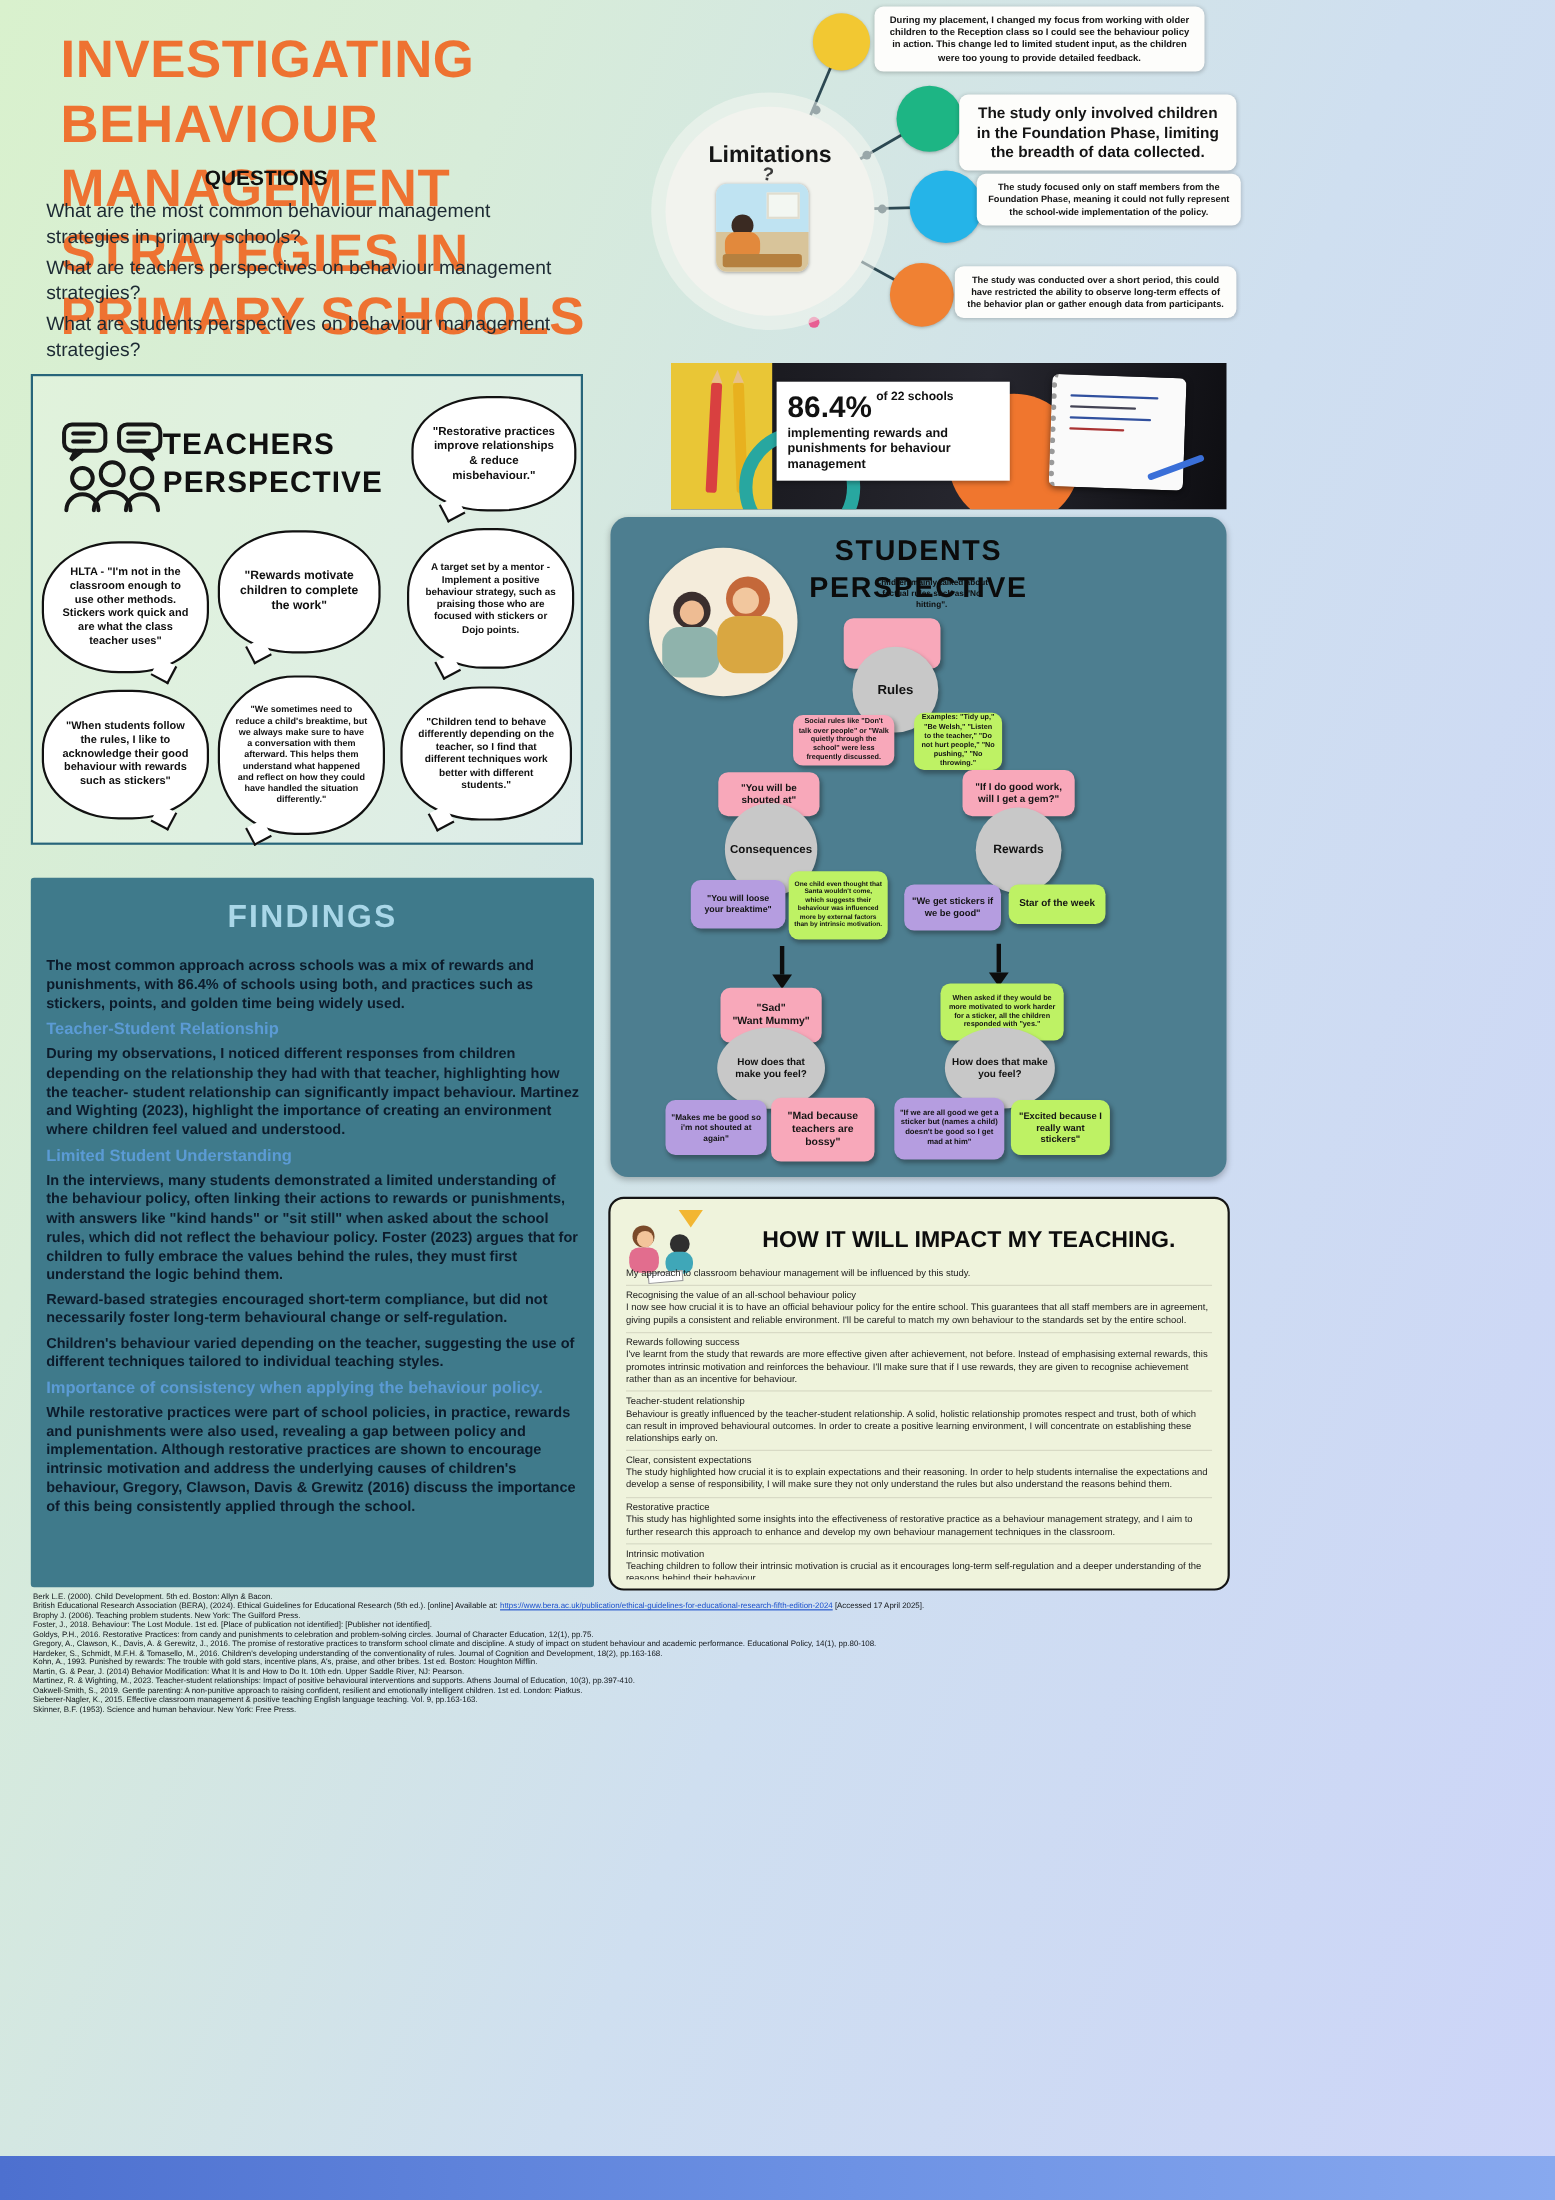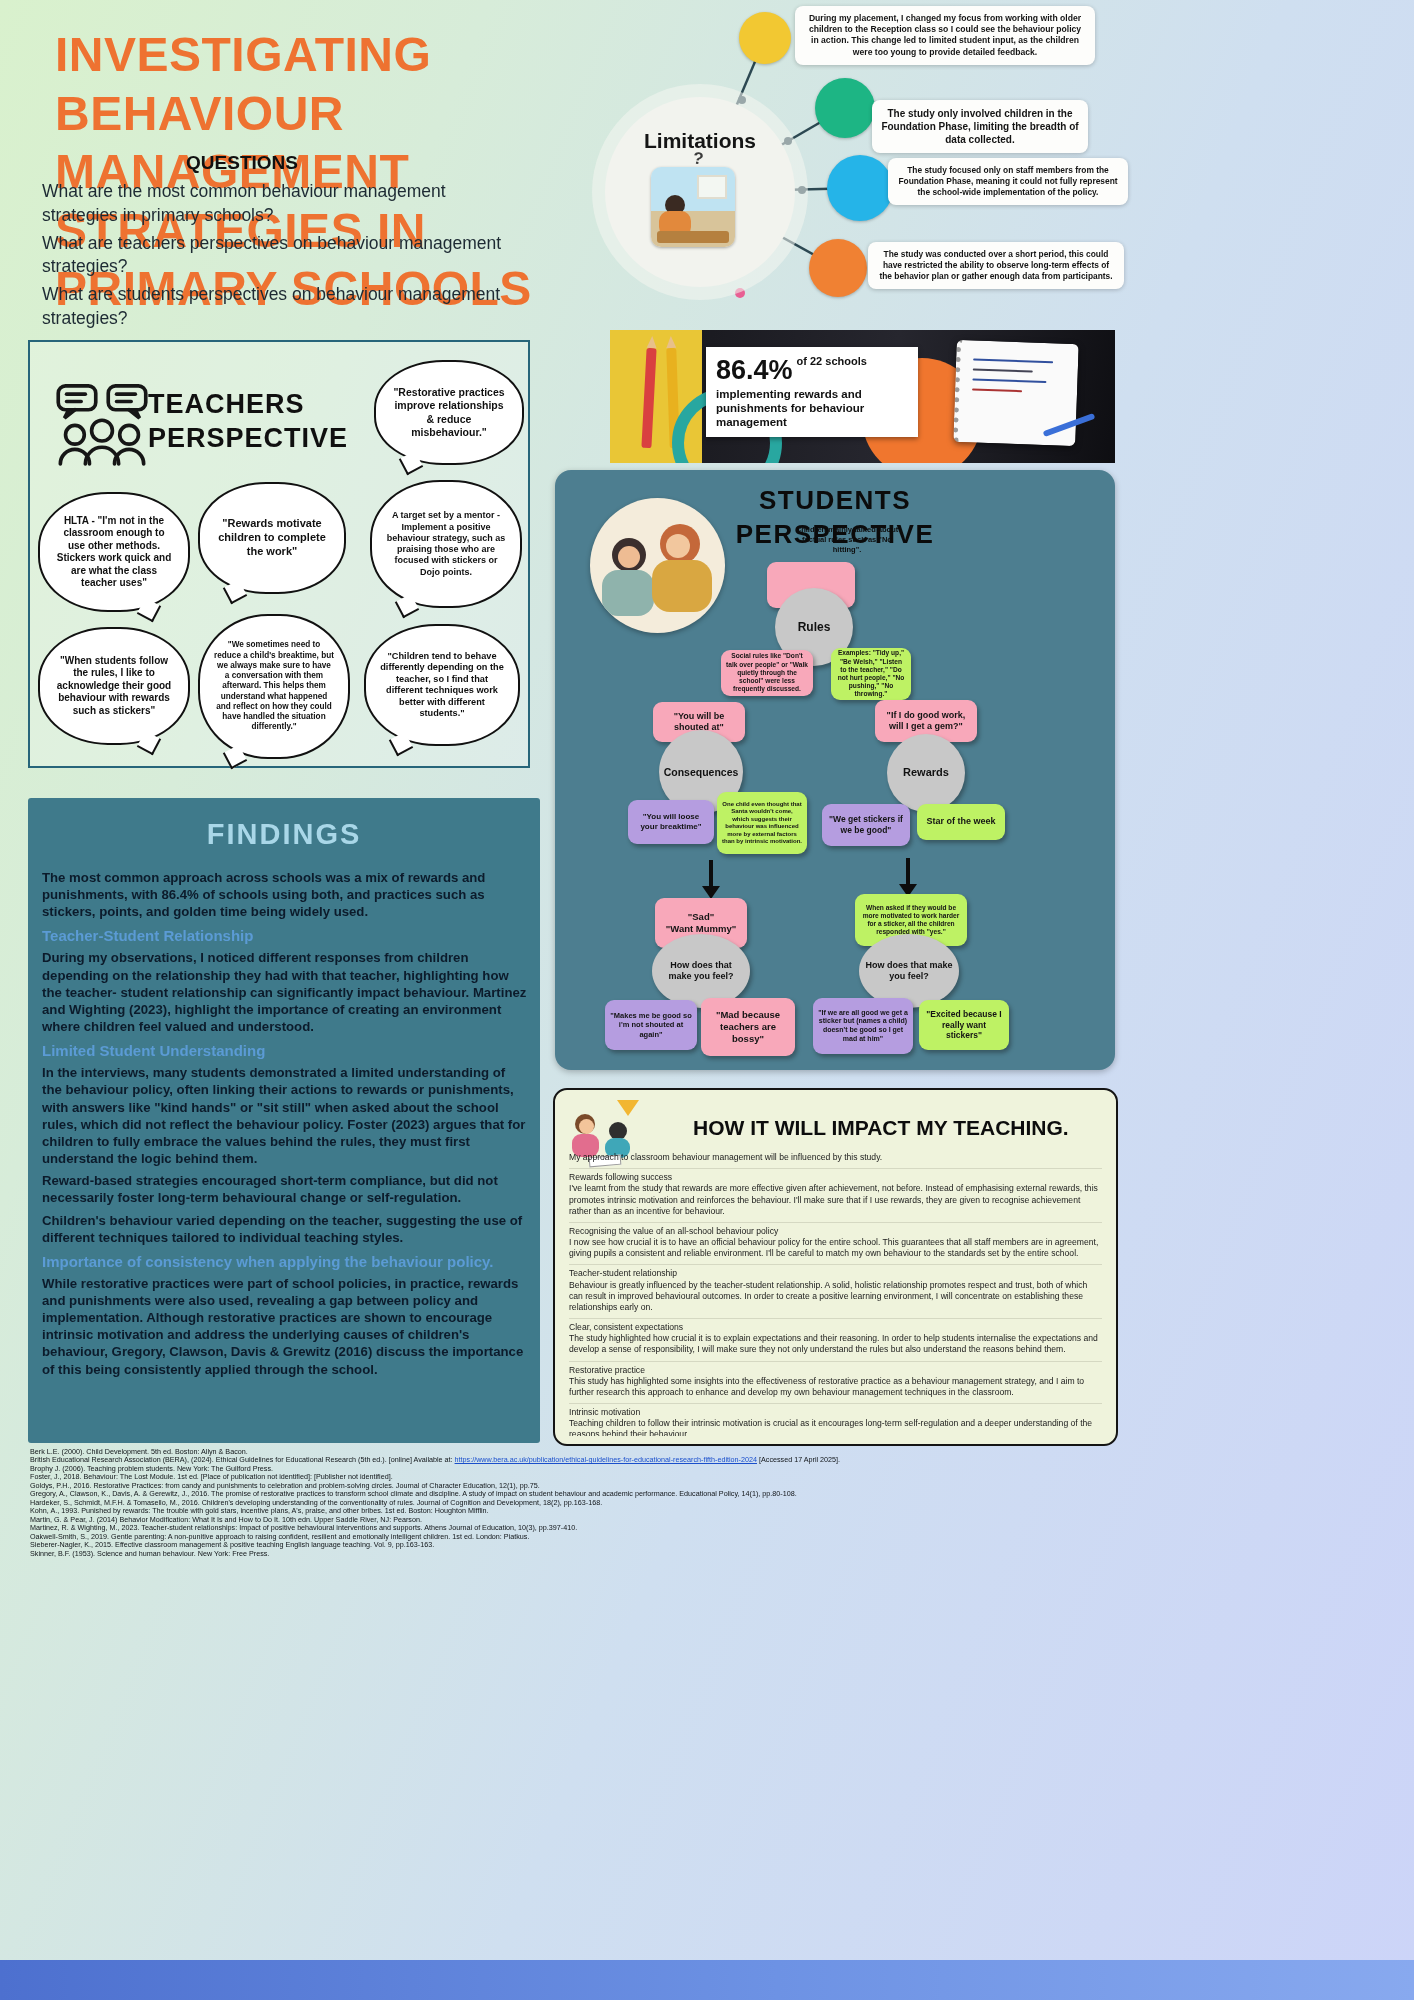--- a/index.html
+++ b/index.html
@@ -30,21 +30,21 @@
   .li-body { position:absolute; left:8px; top:44px; width:32px; height:26px; border-radius:10px; background:#e2893c; }
   .li-desk { position:absolute; left:6px; top:64px; width:72px; height:12px; border-radius:3px; background:#b5803f; }
   .lim-node { position:absolute; border-radius:50%; box-shadow:0 1px 3px rgba(0,0,0,.25); }
   .lim-node-0 { left:139px; top:12px;  width:52px; height:52px; background:#f2c832; }
   .lim-node-1 { left:215px; top:78px;  width:60px; height:60px; background:#1db584; }
   .lim-node-2 { left:227px; top:155px; width:66px; height:66px; background:#25b4e8; }
   .lim-node-3 { left:209px; top:239px; width:58px; height:58px; background:#f08133; }
   .lim-card { position:absolute; background:#fdfdfb; border-radius:8px; padding:7px 9px;
     font-weight:700; color:#141414; text-align:center; box-shadow:0 1px 4px rgba(0,0,0,.22); line-height:1.3; }
   .lim-card-0 { left:195px; top:6px;   width:300px; font-size:8.6px; }
-  .lim-card-1 { left:272px; top:100px;  width:216px; font-size:10px; }
+  .lim-card-1 { left:272px; top:86px;  width:252px; font-size:14px; }
   .lim-card-2 { left:288px; top:158px; width:240px; font-size:8.4px; }
   .lim-card-3 { left:268px; top:242px; width:256px; font-size:8.4px; }
 
   
   .stat-banner { position:absolute; left:610px; top:330px; width:505px; height:133px; overflow:hidden;
     background:linear-gradient(100deg,#15151a 0%,#26262e 55%,#0e0e12 100%); }
   .sb-yellow { position:absolute; left:0; top:0; width:92px; height:133px; background:#e9c636; }
   .sb-pencil { position:absolute; width:10px; height:100px; top:18px; border-radius:3px; }
   .sb-pencil::after { content:""; position:absolute; left:0; top:-12px; border-left:5px solid transparent;
     border-right:5px solid transparent; border-bottom:12px solid #e8c08a; }
@@ -346,26 +346,26 @@
       <div class="ii-face1"></div>
       <div class="ii-body1"></div>
       <div class="ii-hair2"></div>
       <div class="ii-body2"></div>
       <div class="ii-book"></div>
     </div>
     <div class="i-title">HOW IT WILL IMPACT MY TEACHING.</div>
     <div class="i-body">
       <p class="ip intro">My approach to classroom behaviour management will be influenced by this study.</p>
       <div class="i-sec">
+        <p class="ih">Recognising the value of an all-school behaviour policy</p>
+        <p class="ip">I now see how crucial it is to have an official behaviour policy for the entire school. This guarantees that all staff members are in agreement, giving pupils a consistent and reliable environment. I'll be careful to match my own behaviour to the standards set by the entire school.</p>
+      </div>
+      <div class="i-sec">
         <p class="ih">Rewards following success</p>
         <p class="ip">I've learnt from the study that rewards are more effective given after achievement, not before. Instead of emphasising external rewards, this promotes intrinsic motivation and reinforces the behaviour. I'll make sure that if I use rewards, they are given to recognise achievement rather than as an incentive for behaviour.</p>
-      </div>
-      <div class="i-sec">
-        <p class="ih">Recognising the value of an all-school behaviour policy</p>
-        <p class="ip">I now see how crucial it is to have an official behaviour policy for the entire school. This guarantees that all staff members are in agreement, giving pupils a consistent and reliable environment. I'll be careful to match my own behaviour to the standards set by the entire school.</p>
       </div>
       <div class="i-sec">
         <p class="ih">Teacher-student relationship</p>
         <p class="ip">Behaviour is greatly influenced by the teacher-student relationship. A solid, holistic relationship promotes respect and trust, both of which can result in improved behavioural outcomes. In order to create a positive learning environment, I will concentrate on establishing these relationships early on.</p>
       </div>
       <div class="i-sec">
         <p class="ih">Clear, consistent expectations</p>
         <p class="ip">The study highlighted how crucial it is to explain expectations and their reasoning. In order to help students internalise the expectations and develop a sense of responsibility, I will make sure they not only understand the rules but also understand the reasons behind them.</p>
       </div>
       <div class="i-sec">

